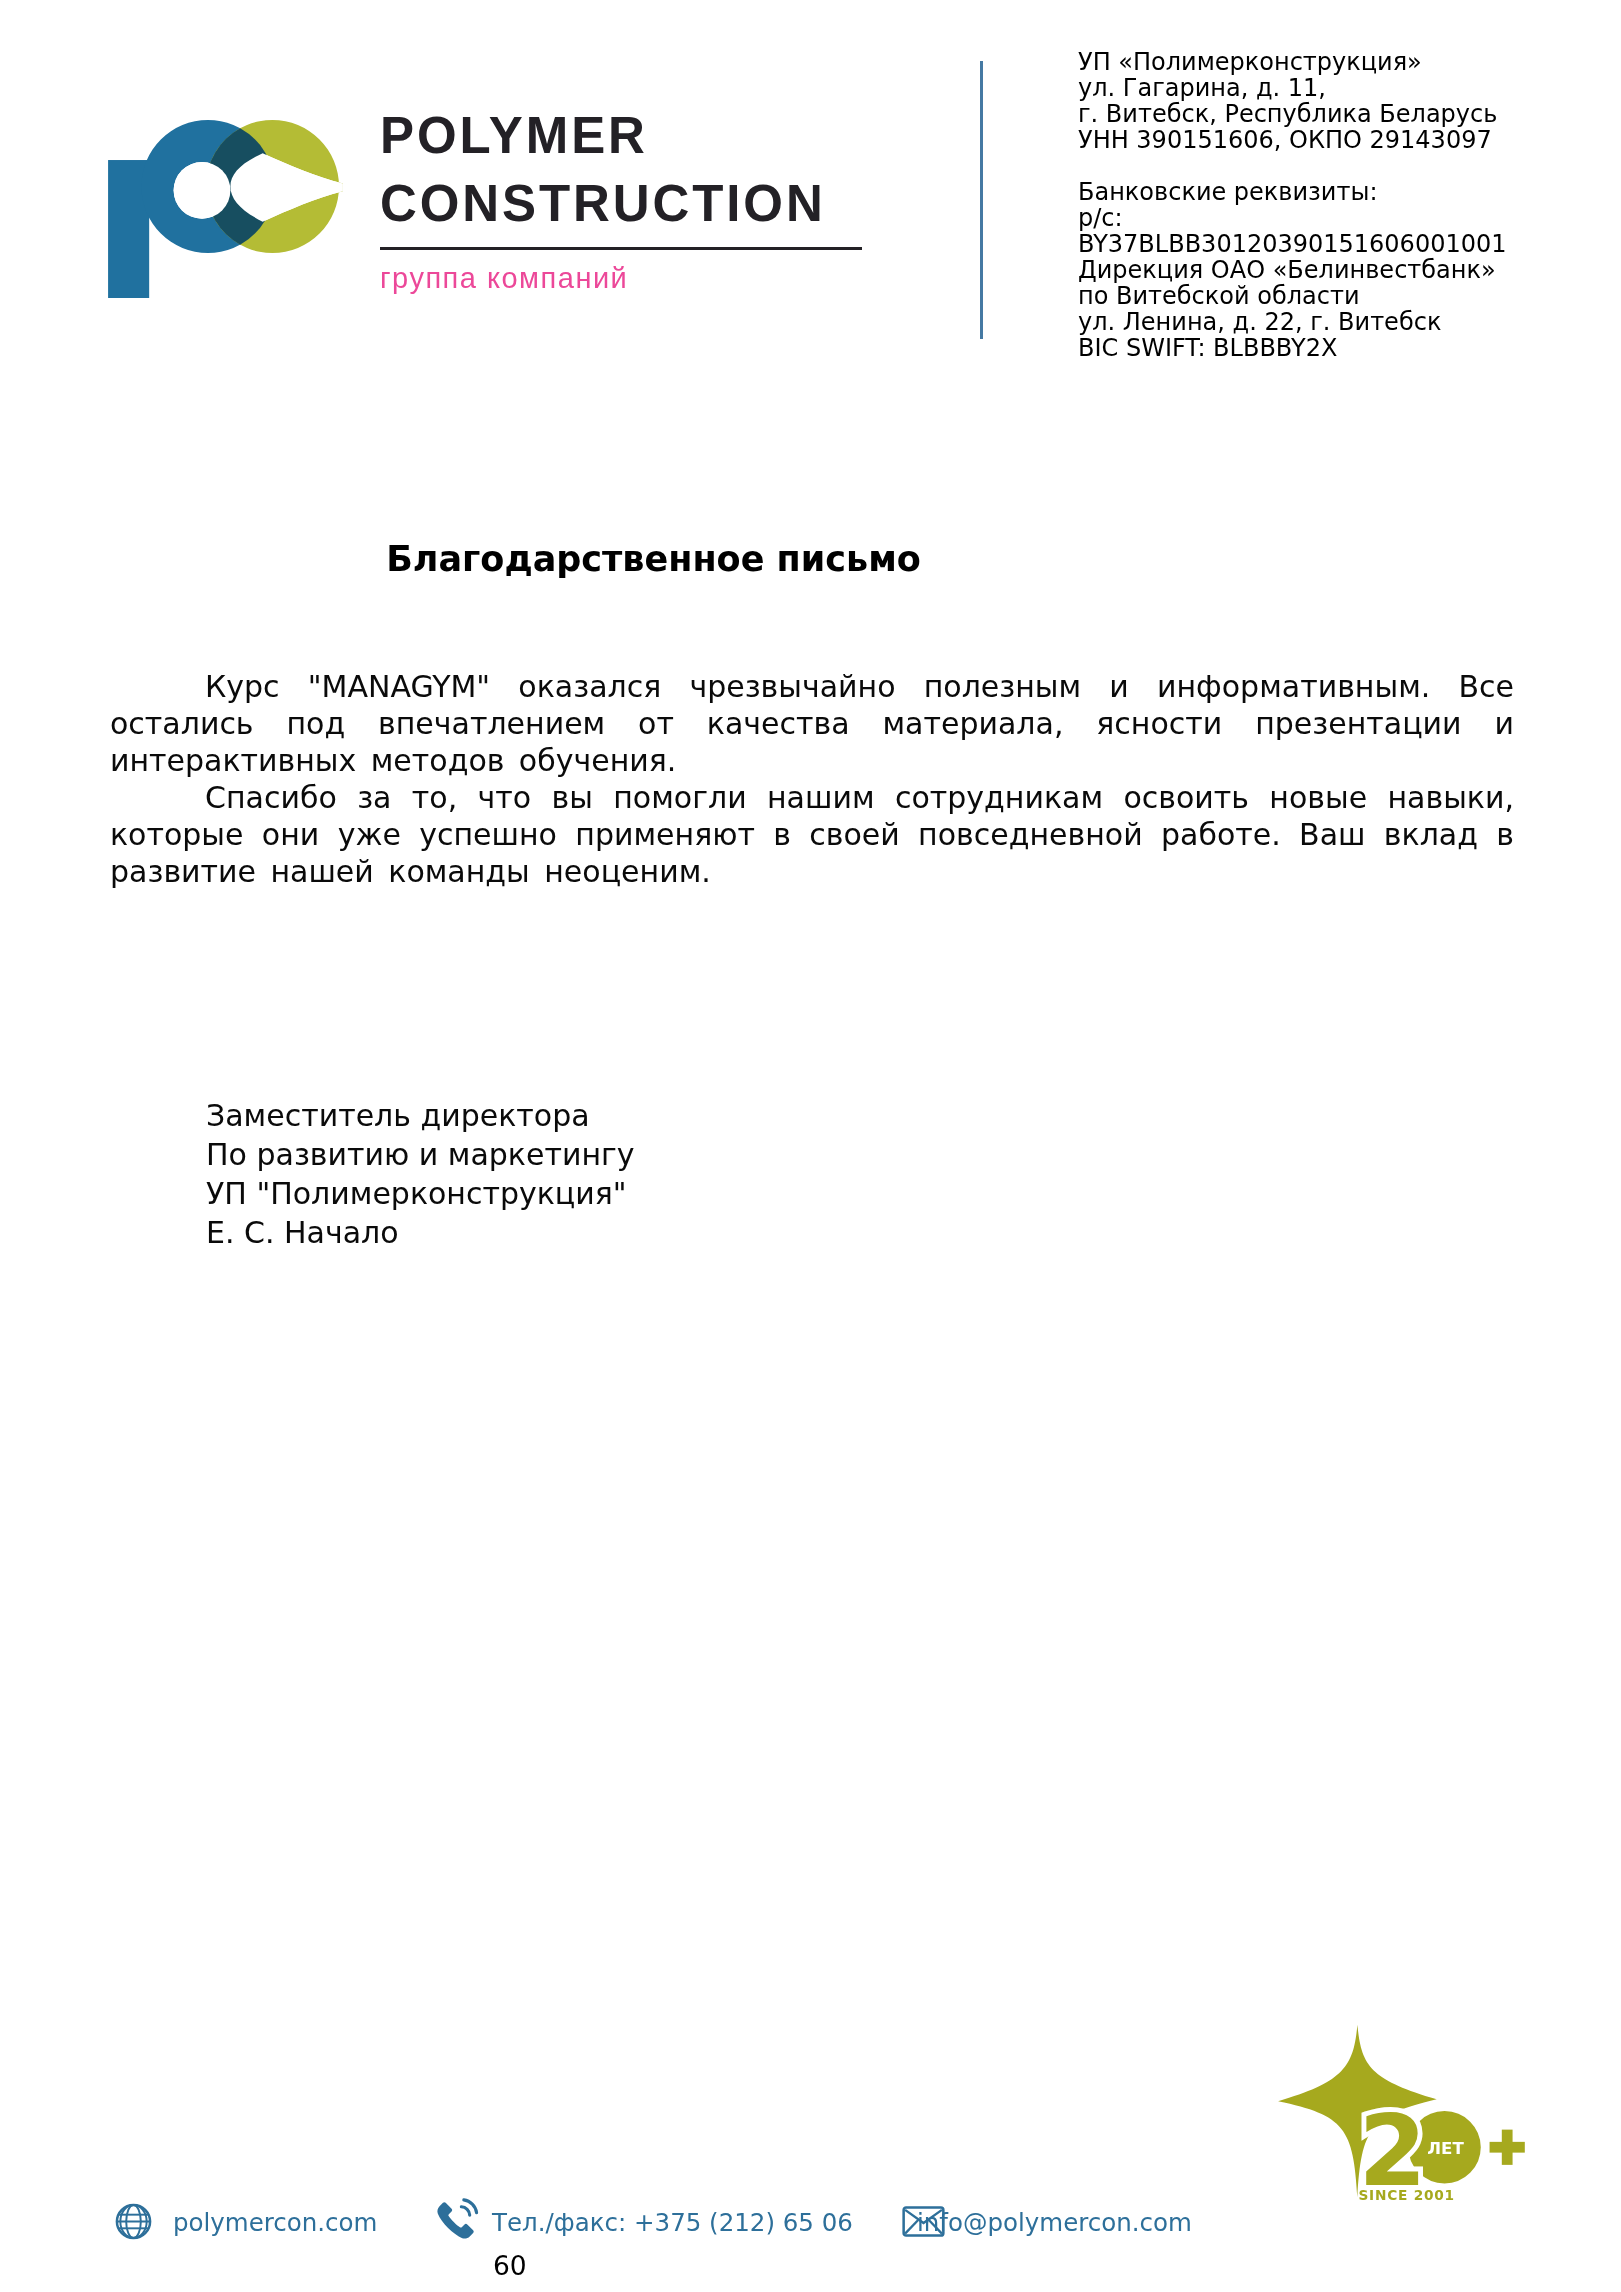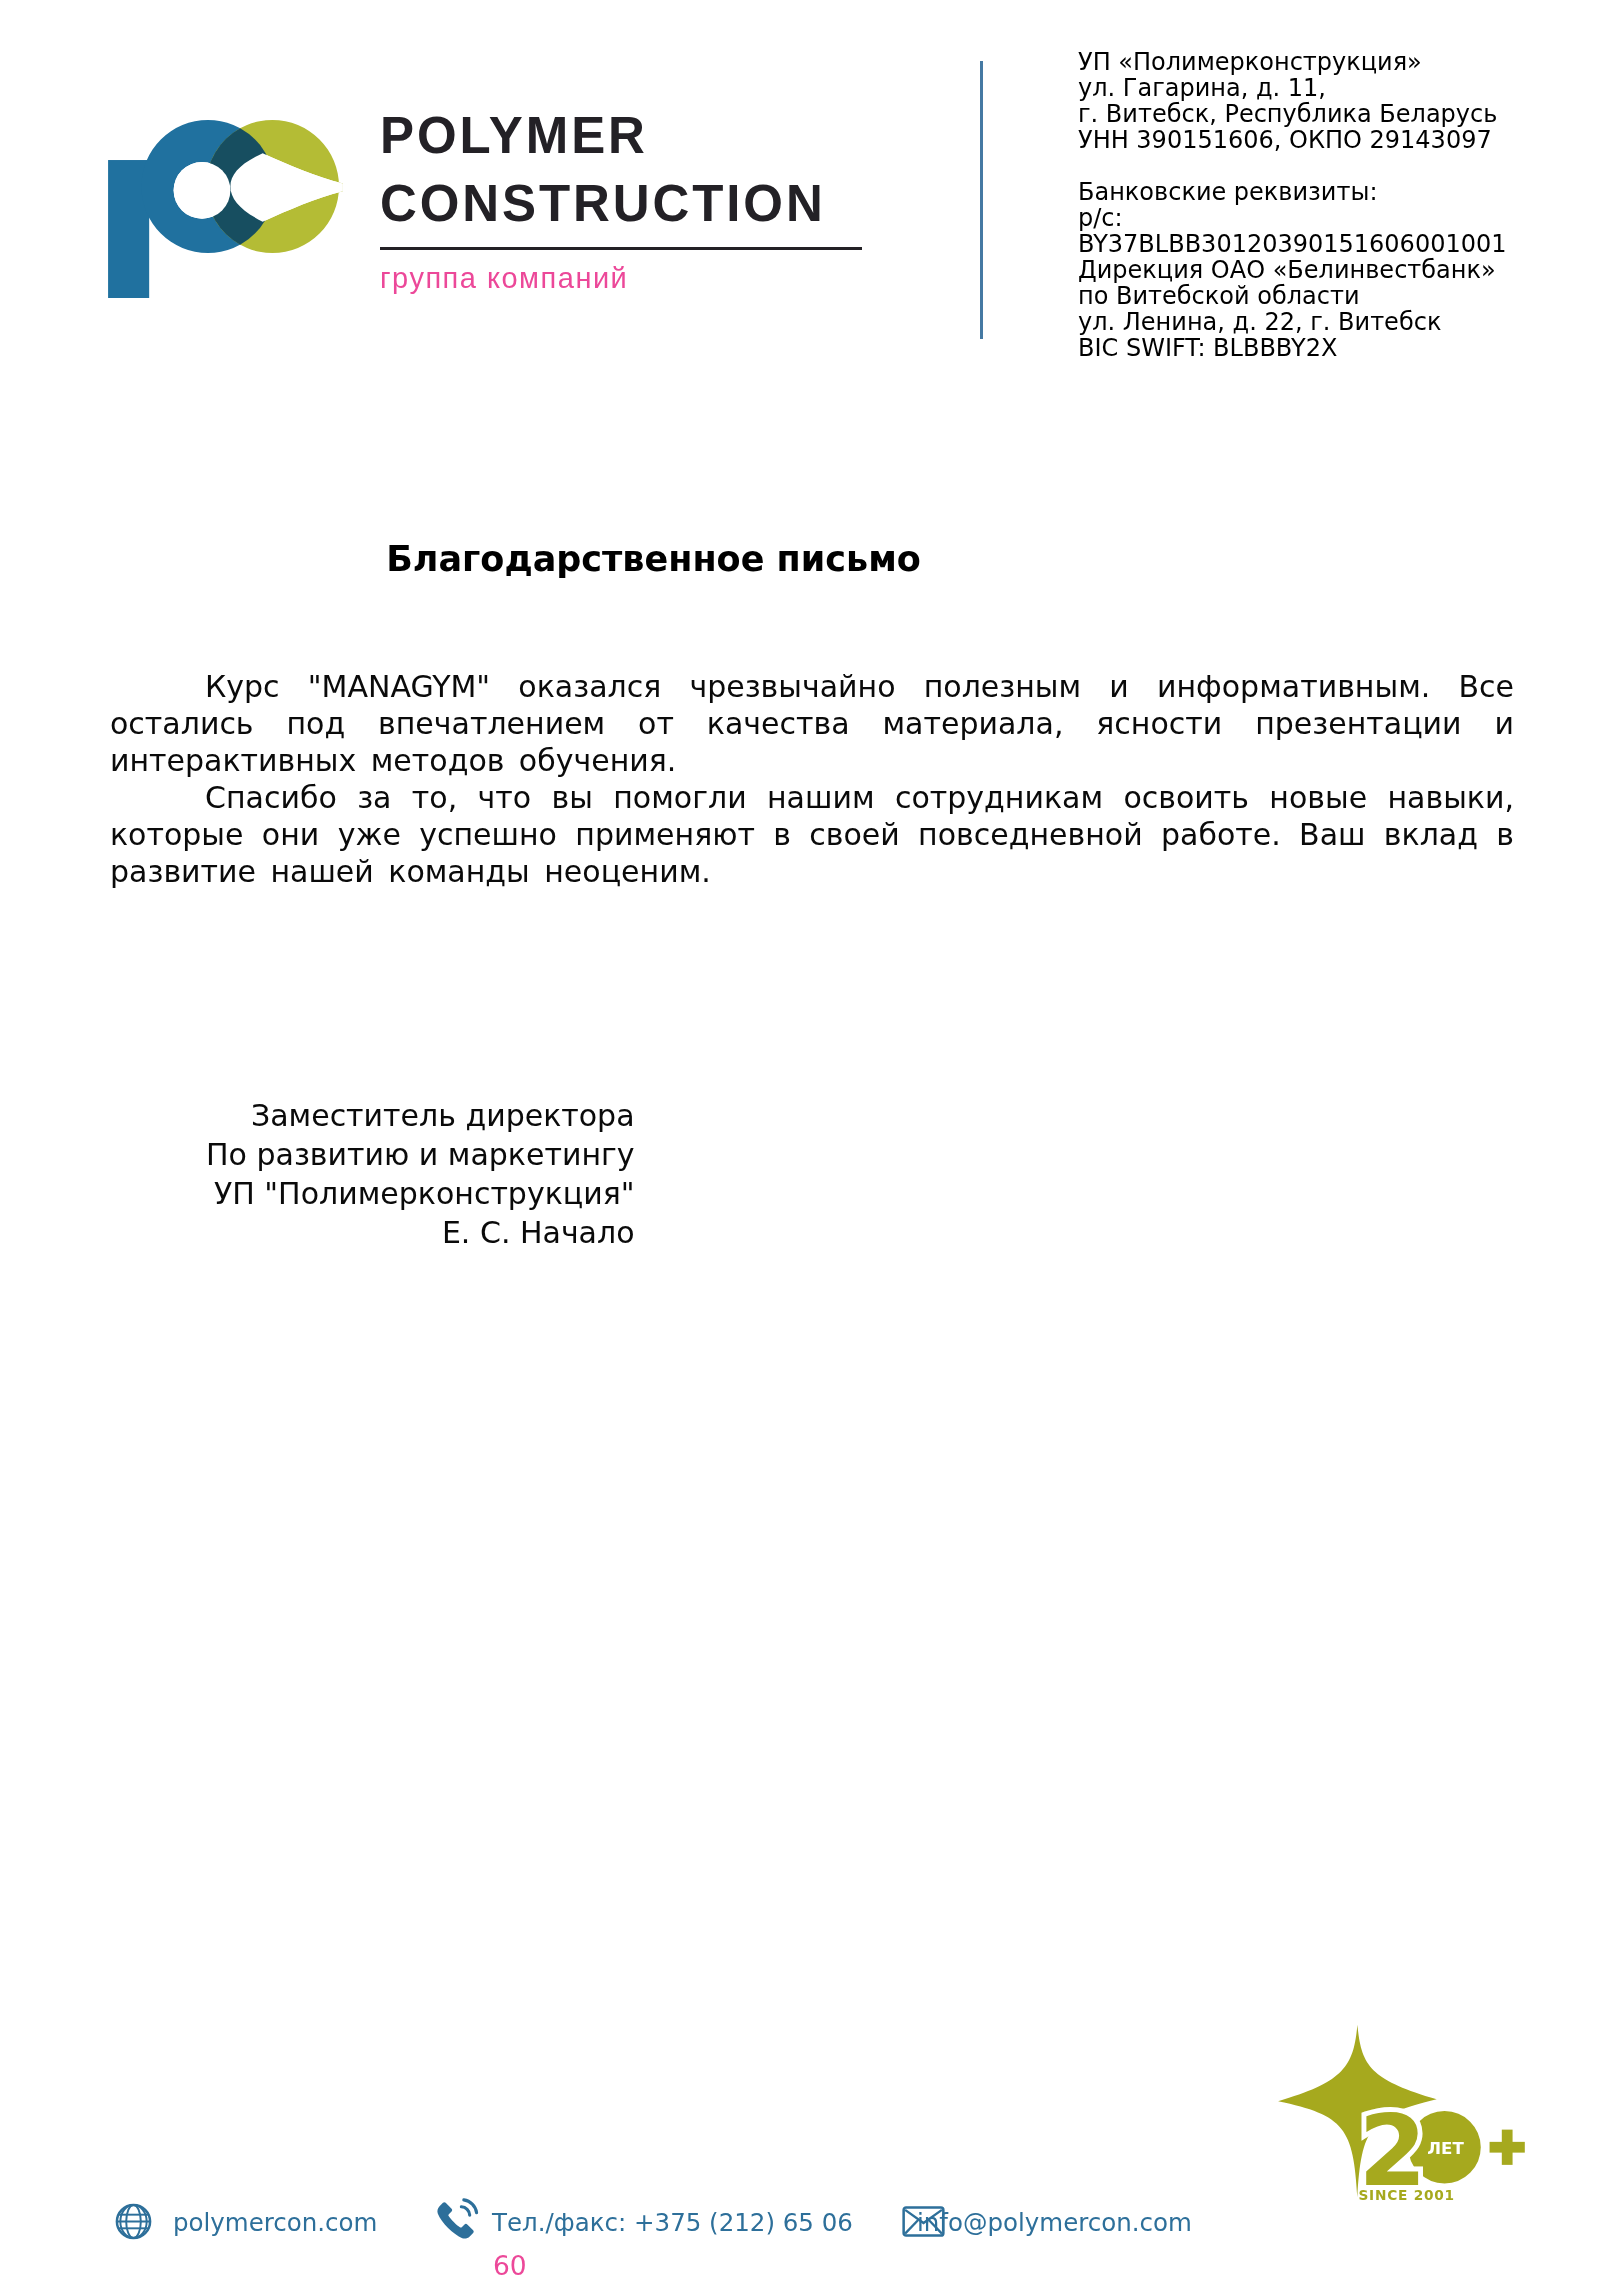--- a/index.html
+++ b/index.html
@@ -20,26 +20,26 @@
 
   .cinfo{left:1078px;top:49px;font-size:24px;line-height:26px;color:#000;}
   .cinfo-gap{height:25.5px;}
 
   .title{left:0;top:539px;width:1307px;text-align:center;font-weight:bold;font-size:35px;color:#000;}
 
   .body-text{left:110px;top:668px;width:1404px;font-size:30px;line-height:37px;
              text-align:justify;word-spacing:4.9px;color:#0a0a0a;}
   .body-text p{margin:0;text-indent:95px;}
 
-  .sig{left:206px;top:1096px;font-size:30px;line-height:39px;color:#0a0a0a;text-align:right;}
+  .sig{left:206px;top:1096px;font-size:30px;line-height:39px;color:#0a0a0a;}
 
   .anniv{left:1272px;top:2019px;width:255px;height:186px;}
 
   .footer-item{font-size:24.5px;line-height:31px;color:#2d6f9a;white-space:nowrap;}
-  .page-num{left:493px;top:2250px;font-size:26.5px;color:#ec4899;}
+  .page-num{left:493px;top:2250px;font-size:26.5px;color:#000000;}
 </style>
 </head>
 <body>
 
 <div class="page">
 
   <svg class="abs pc-icon" viewBox="0 0 240 186">
     <rect x="0" y="45" width="42" height="141" fill="#20719f"></rect>
     <path fill="#20719f" fill-rule="evenodd" d="M34,72 a68,68 0 1 0 136,0 a68,68 0 1 0 -136,0 Z M67,76 a29,29 0 1 0 58,0 a29,29 0 1 0 -58,0 Z"></path>
     <path fill="#b4bc35" fill-rule="evenodd" d="M100,72 a68,68 0 1 0 136,0 a68,68 0 1 0 -136,0 Z M158,38 C185,50 212,62 240,69 L240,77 C212,84 185,96 158,108 C136,97 125,85 125,72 C125,59 136,48 158,38 Z"></path>

